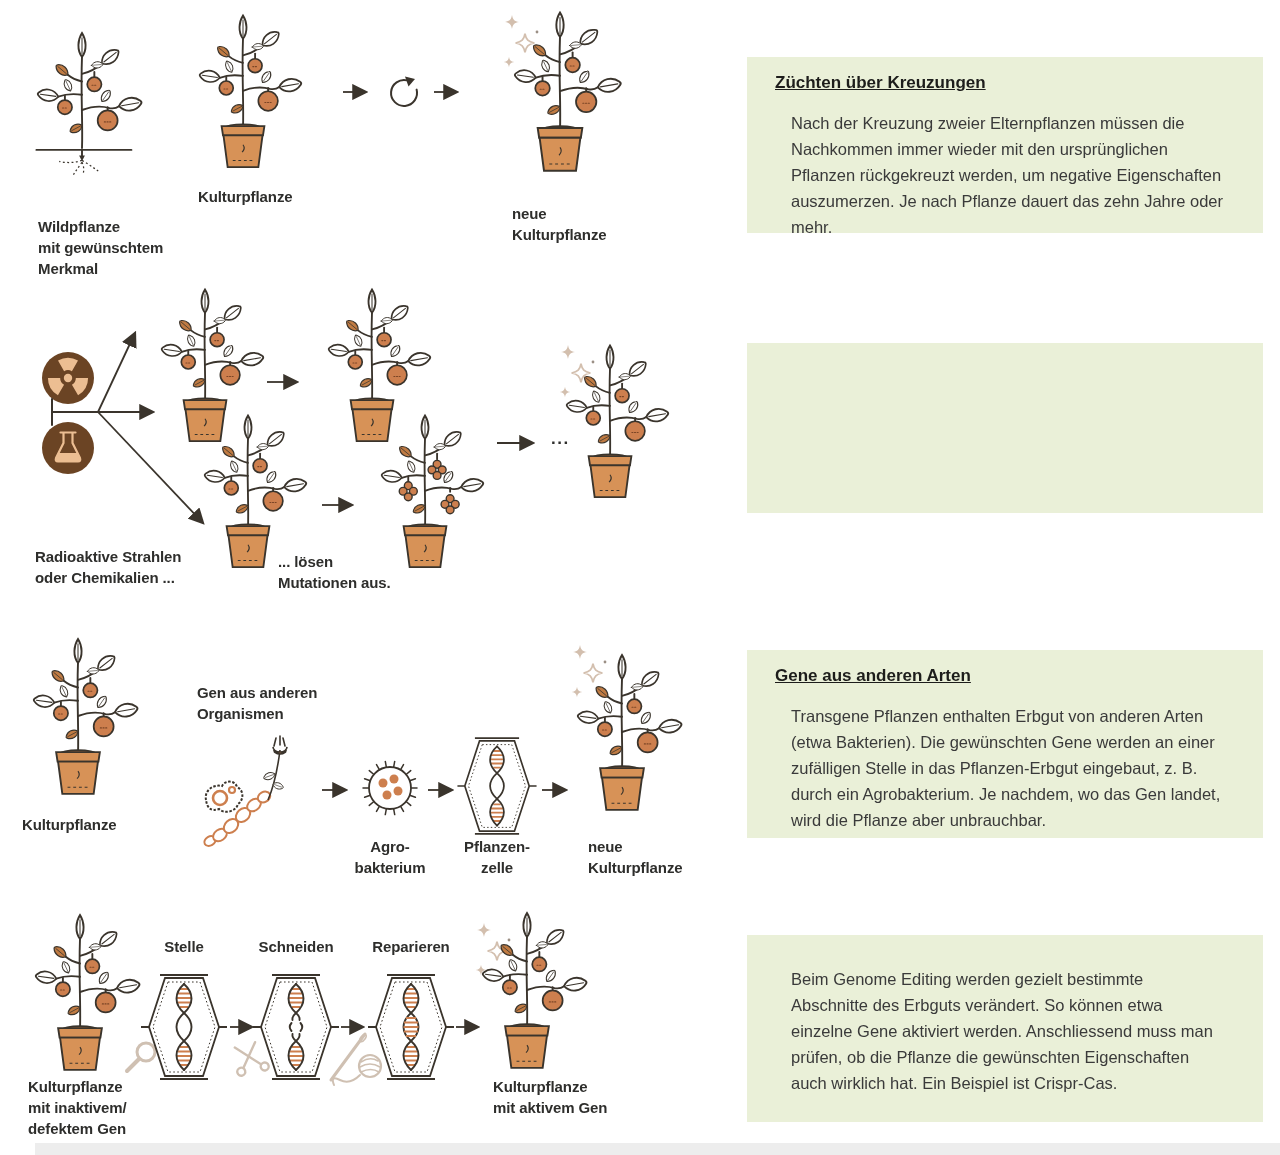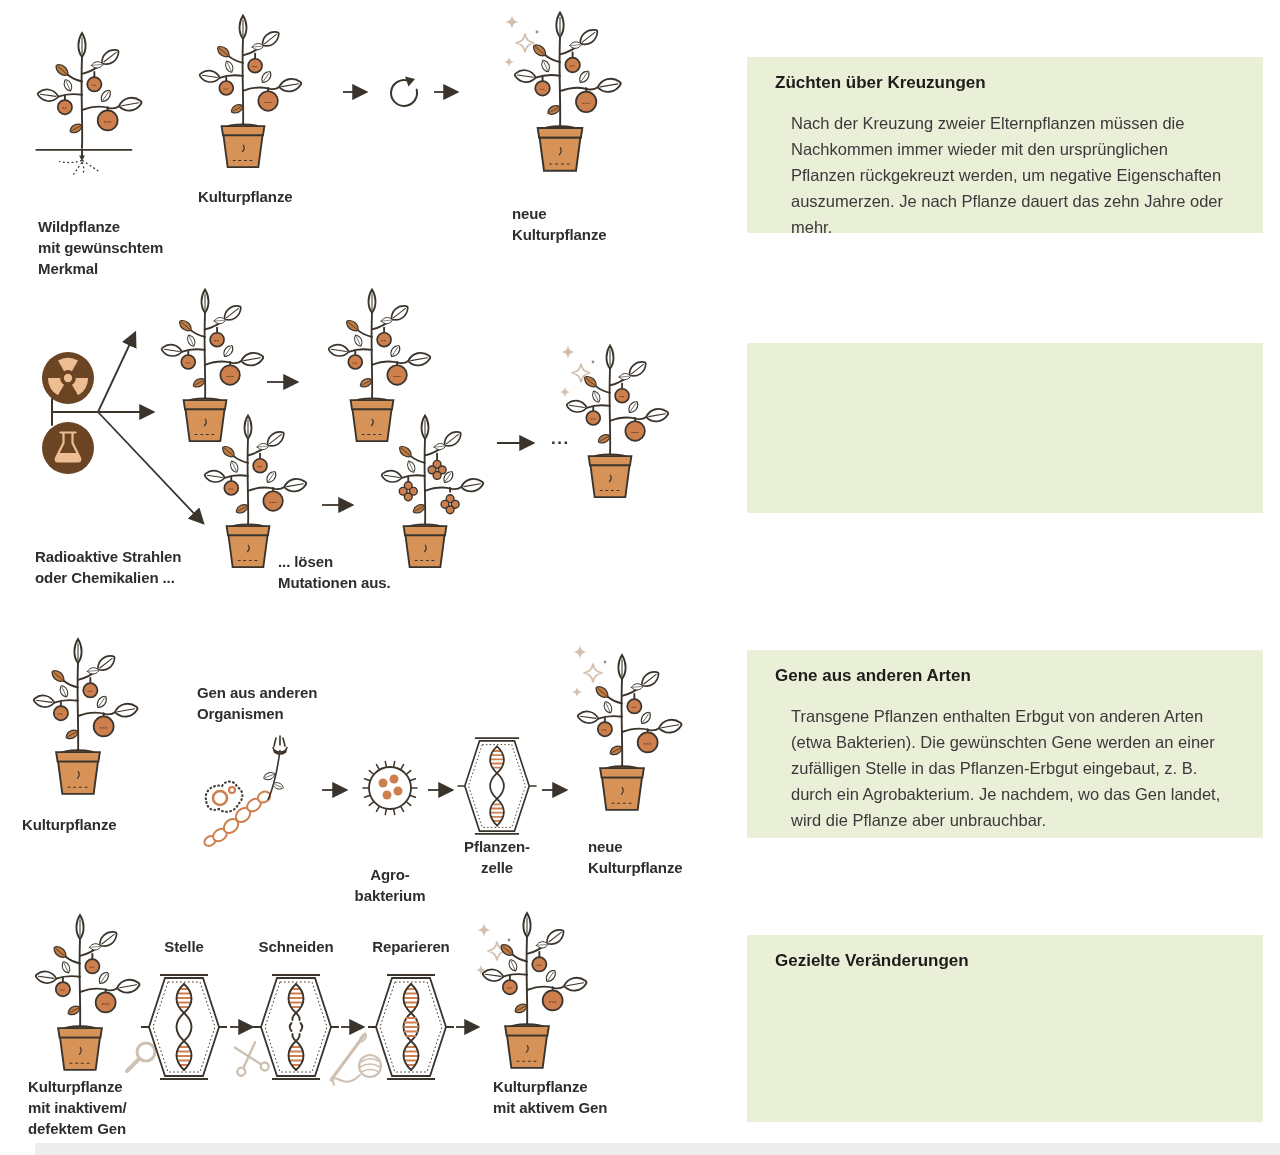--- a/index.html
+++ b/index.html
@@ -1,21 +1,21 @@
 <!DOCTYPE html>
 <html><head>
 <meta charset="utf-8">
 <style>
   html,body{margin:0;padding:0;background:#fff;}
   #canvas{position:relative;width:1280px;height:1155px;background:#ffffff;overflow:hidden;
           font-family:"Liberation Sans",sans-serif;}
   #diagram-svg{position:absolute;left:0;top:0;}
   .infobox{position:absolute;left:747px;width:516px;background:#eaf0d8;box-sizing:border-box;
            padding:15px 24px 0 28px;}
-  .infobox h3{margin:0 0 3px 0;font:bold 17px/22px "Liberation Sans",sans-serif;color:#1d1d1b;}
+  .infobox h3{margin:0 0 3px 0;font:bold 17px/22px "Liberation Sans",sans-serif;color:#1d1d1b;text-decoration:underline;}
   .infobox p{margin:16px;font:16.5px/26px "Liberation Sans",sans-serif;color:#3a3a3a;}
   .lbl{position:absolute;font:bold 15px/21px "Liberation Sans",sans-serif;color:#2e2e2c;
        white-space:pre-line;letter-spacing:-0.1px;}
   .lbl.ctr{text-align:center;}
   .lbl.dots{font:bold 17px/17px "Liberation Sans",sans-serif;letter-spacing:1.5px;}
   .footer-strip{position:absolute;left:35px;top:1143px;width:1245px;height:12px;background:#ededed;}
   
   .st{stroke:#3a342c;stroke-width:2;fill:none;stroke-linecap:round;}
   .st2{stroke:#3a342c;stroke-width:1.9;fill:none;stroke-linecap:round;}
   .arw{stroke:#3a342c;stroke-width:1.8;fill:none;}
@@ -375,21 +375,21 @@
 
 <div class="lbl" style="left:35px;top:546px">Radioaktive Strahlen
 oder Chemikalien ...</div>
 <div class="lbl" style="left:278px;top:551px">... lösen
 Mutationen aus.</div>
 <div class="lbl dots" style="left:551px;top:430px">...</div>
 
 <div class="lbl" style="left:22px;top:814px">Kulturpflanze</div>
 <div class="lbl" style="left:197px;top:682px">Gen aus anderen
 Organismen</div>
-<div class="lbl ctr" style="left:350px;top:864px;width:80px">Agro-
+<div class="lbl ctr" style="left:350px;top:836px;width:80px">Agro-
 bakterium</div>
 <div class="lbl ctr" style="left:457px;top:836px;width:80px">Pflanzen-
 zelle</div>
 <div class="lbl" style="left:588px;top:836px">neue
 Kulturpflanze</div>
 
 <div class="lbl" style="left:28px;top:1076px">Kulturpflanze
 mit inaktivem/
 defektem Gen</div>
 <div class="lbl ctr" style="left:144px;top:936px;width:80px">Stelle</div>
@@ -402,18 +402,18 @@
   <h3>Züchten über Kreuzungen</h3>
   <p>Nach der Kreuzung zweier Elternpflanzen müssen die Nachkommen immer wieder mit den ursprünglichen Pflanzen rückgekreuzt werden, um negative Eigenschaften auszumerzen. Je nach Pflanze dauert das zehn Jahre oder mehr.</p>
 </div>
 <div class="infobox" style="top:343px;height:170px">
 </div>
 <div class="infobox" style="top:650px;height:188px">
   <h3>Gene aus anderen Arten</h3>
   <p>Transgene Pflanzen enthalten Erbgut von anderen Arten (etwa Bakterien). Die gewünschten Gene werden an einer zufälligen Stelle in das Pflanzen-Erbgut eingebaut, z. B. durch ein Agrobakterium. Je nachdem, wo das Gen landet, wird die Pflanze aber unbrauchbar.</p>
 </div>
 <div class="infobox" style="top:935px;height:187px">
-  <h3>Gezielte Veränderungen</h3>
+  <p>Beim Genome Editing werden gezielt bestimmte Abschnitte des Erbguts verändert. So können etwa einzelne Gene aktiviert werden. Anschliessend muss man prüfen, ob die Pflanze die gewünschten Eigenschaften auch wirklich hat. Ein Beispiel ist Crispr-Cas.</p>
 </div>
 
 <div class="footer-strip"></div>
 
 </div>
 
 </body></html>

